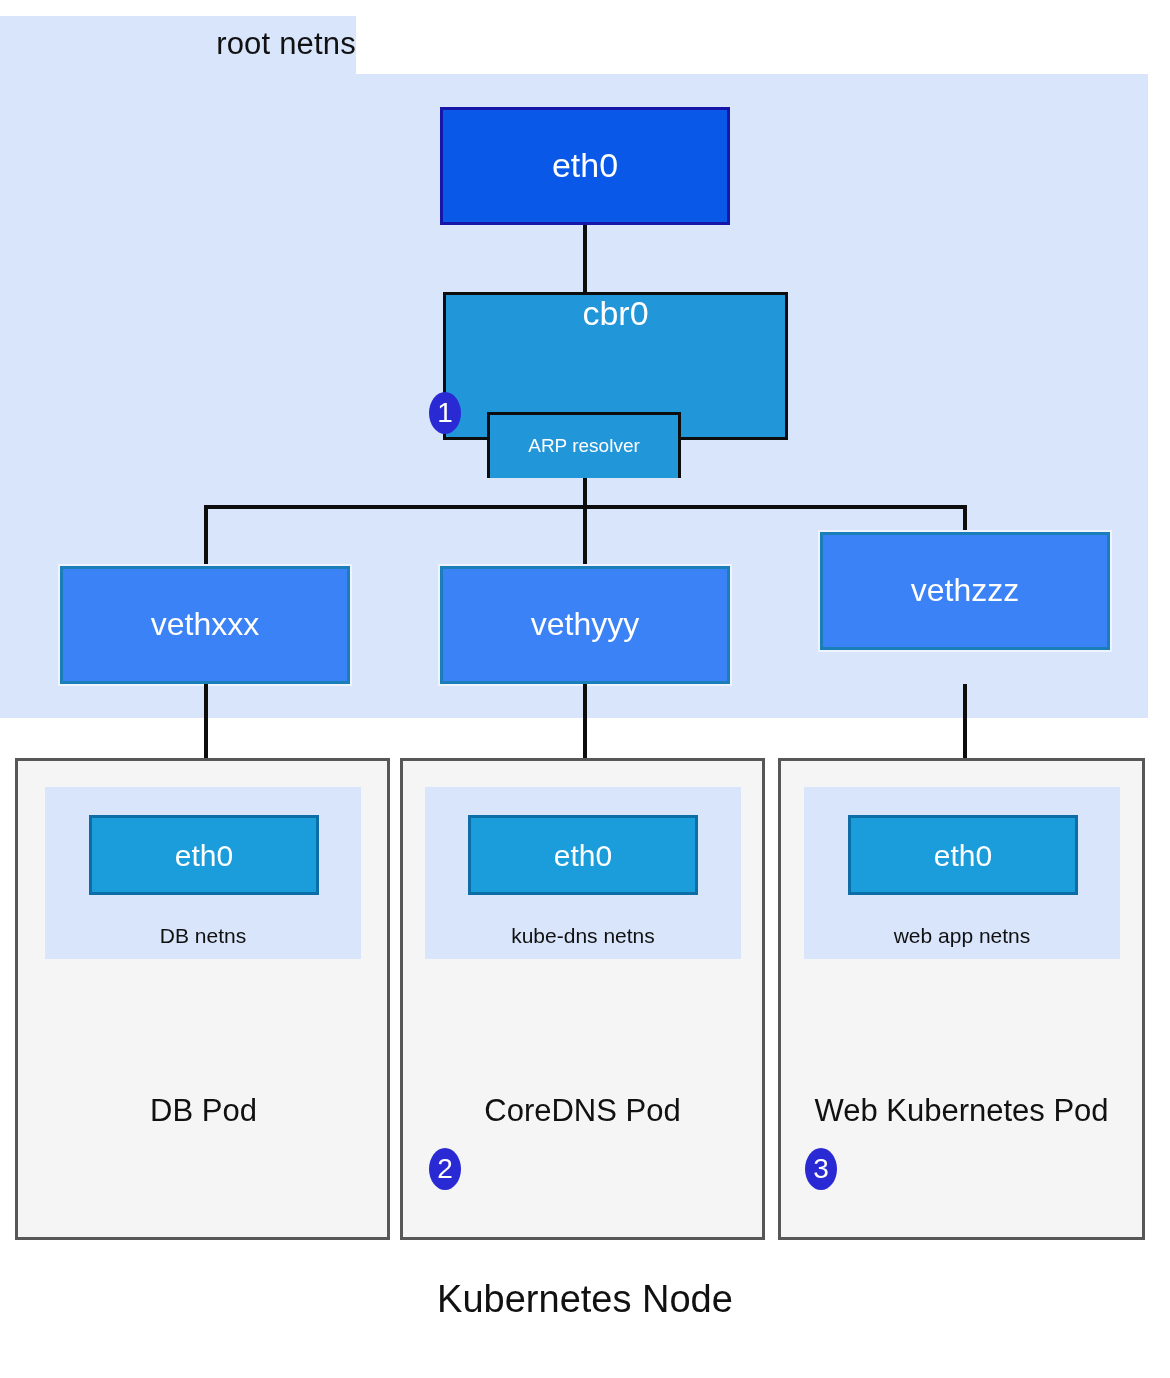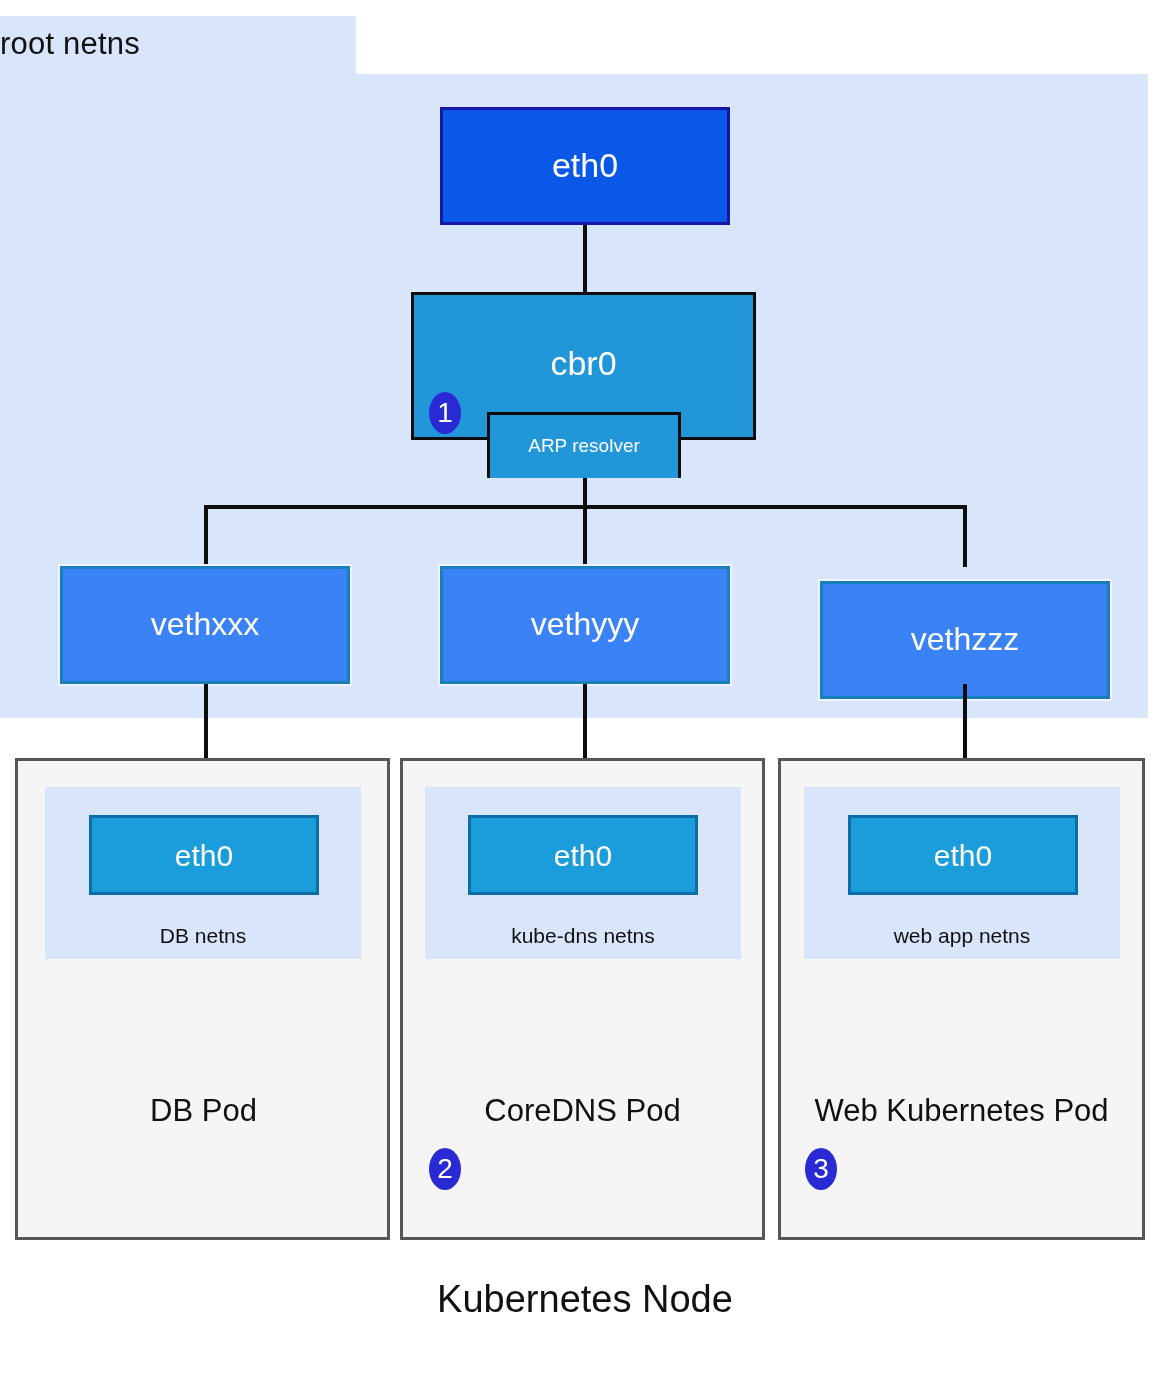--- a/index.html
+++ b/index.html
@@ -33,21 +33,21 @@
     top: 74px;
     width: 1148px;
     height: 644px;
     background: #d9e5fb;
   }
   .rootns-label {
     position: absolute;
     left: 0px;
     top: 26px;
     width: 356px;
-    text-align: left;
+    text-align: right;
     font-size: 31px;
     color: #111111;
     letter-spacing: 0.2px;
   }
 
   
   .box {
     position: absolute;
     box-sizing: border-box;
     display: flex;
@@ -59,21 +59,21 @@
   .box-eth0-top {
     background: #0a58e8;
     border: 3px solid #1616a8;
     font-size: 34px;
   }
   .box-cbr0 {
     background: #2196d9;
     border: 3px solid #0d0d0d;
     font-size: 34px;
     align-items: flex-start;
-    padding-top: 50px;
+    margin-left: 32px;
   }
   .box-arp {
     background: #2196d9;
     border: 3px solid #0d0d0d;
     border-bottom: none;
     font-size: 19px;
   }
   .box-veth {
     background: #3b82f6;
     border: 3px solid #1a7fb8;
@@ -180,21 +180,21 @@
   <div class="vline" style="left:204px; top:505px; height:62px;"></div>
   <div class="vline" style="left:583px; top:505px; height:62px;"></div>
   <div class="vline" style="left:963px; top:505px; height:62px;"></div>
 
   <div class="box box-veth" style="left:60px; top:566px; width:290px; height:118px;">
     <span>vethxxx</span>
   </div>
   <div class="box box-veth" style="left:440px; top:566px; width:290px; height:118px;">
     <span>vethyyy</span>
   </div>
-  <div class="box box-veth" style="left:820px; top:581px; width:290px; height:118px;">
+  <div class="box box-veth" style="left:820px; top:532px; width:290px; height:118px;">
     <span>vethzzz</span>
   </div>
 
   <div class="vline" style="left:204px; top:684px; height:153px;"></div>
   <div class="vline" style="left:583px; top:684px; height:153px;"></div>
   <div class="vline" style="left:963px; top:684px; height:153px;"></div>
 
   <div class="pod" style="left:15px; top:758px; width:375px; height:482px;">
   </div>
   <div class="netns-region" style="left:45px; top:787px; width:316px; height:172px;"></div>

